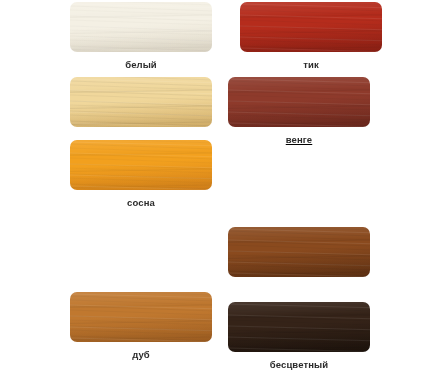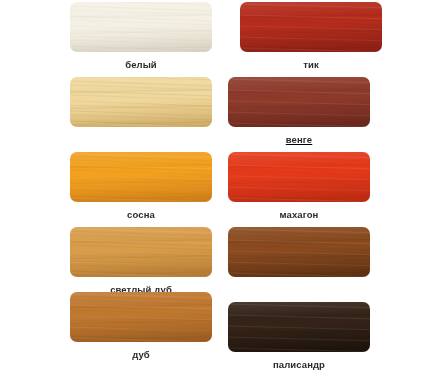--- a/index.html
+++ b/index.html
@@ -127,43 +127,27 @@
       </div>
     </div>
     <div class="swatch-cell col-right" style="top: 77px; text-decoration: underline;">
       <div class="swatch-chip" style="background: linear-gradient(176deg, rgb(142, 58, 43) 0%, rgb(142, 58, 43) 46%, rgb(109, 40, 29) 100%);">
         <div class="grain" style="opacity: 0.6;"></div>
         <div class="grain-light"></div>
         <div class="sheen"></div>
       </div>
       <div class="swatch-label">венге</div>
     </div>
-    <div class="swatch-cell col-left" style="top: 152px;">
+    <div class="swatch-cell col-left" style="top: 140px;">
       <div class="swatch-chip" style="background: linear-gradient(176deg, rgb(242, 160, 30) 0%, rgb(242, 160, 30) 46%, rgb(216, 131, 26) 100%);">
         <div class="grain" style="opacity: 0.45;"></div>
         <div class="grain-light"></div>
         <div class="sheen"></div>
       </div>
       <div class="swatch-label">сосна</div>
-    </div>
-    <div class="swatch-cell col-right" style="top: 152px;">
-      <div class="swatch-chip" style="background: linear-gradient(176deg, rgb(228, 57, 26) 0%, rgb(228, 57, 26) 46%, rgb(194, 44, 18) 100%);">
-        <div class="grain" style="opacity: 0.45;"></div>
-        <div class="grain-light"></div>
-        <div class="sheen"></div>
-      </div>
-      <div class="swatch-label">махагон</div>
-    </div>
-    <div class="swatch-cell col-left" style="top: 227px;">
-      <div class="swatch-chip" style="background: linear-gradient(176deg, rgb(216, 156, 74) 0%, rgb(216, 156, 74) 46%, rgb(189, 128, 52) 100%);">
-        <div class="grain" style="opacity: 0.55;"></div>
-        <div class="grain-light"></div>
-        <div class="sheen"></div>
-      </div>
-      <div class="swatch-label">светлый дуб</div>
     </div>
     <div class="swatch-cell col-right" style="top: 227px;">
       <div class="swatch-chip" style="background: linear-gradient(176deg, rgb(138, 74, 30) 0%, rgb(138, 74, 30) 46%, rgb(95, 49, 19) 100%);">
         <div class="grain" style="opacity: 0.75;"></div>
         <div class="grain-light"></div>
         <div class="sheen"></div>
       </div>
     </div>
     <div class="swatch-cell col-left" style="top: 292px;">
       <div class="swatch-chip" style="background: linear-gradient(176deg, rgb(192, 120, 47) 0%, rgb(192, 120, 47) 46%, rgb(161, 95, 33) 100%);">
@@ -172,15 +156,15 @@
         <div class="sheen"></div>
       </div>
       <div class="swatch-label">дуб</div>
     </div>
     <div class="swatch-cell col-right" style="top: 302px;">
       <div class="swatch-chip" style="background: linear-gradient(176deg, rgb(53, 35, 24) 0%, rgb(53, 35, 24) 46%, rgb(28, 18, 11) 100%);">
         <div class="grain" style="opacity: 0.8;"></div>
         <div class="grain-light"></div>
         <div class="sheen"></div>
       </div>
-      <div class="swatch-label">палисандр</div>
+      <div class="swatch-label">бесцветный</div>
     </div>
   </div>
 
 </body></html>

